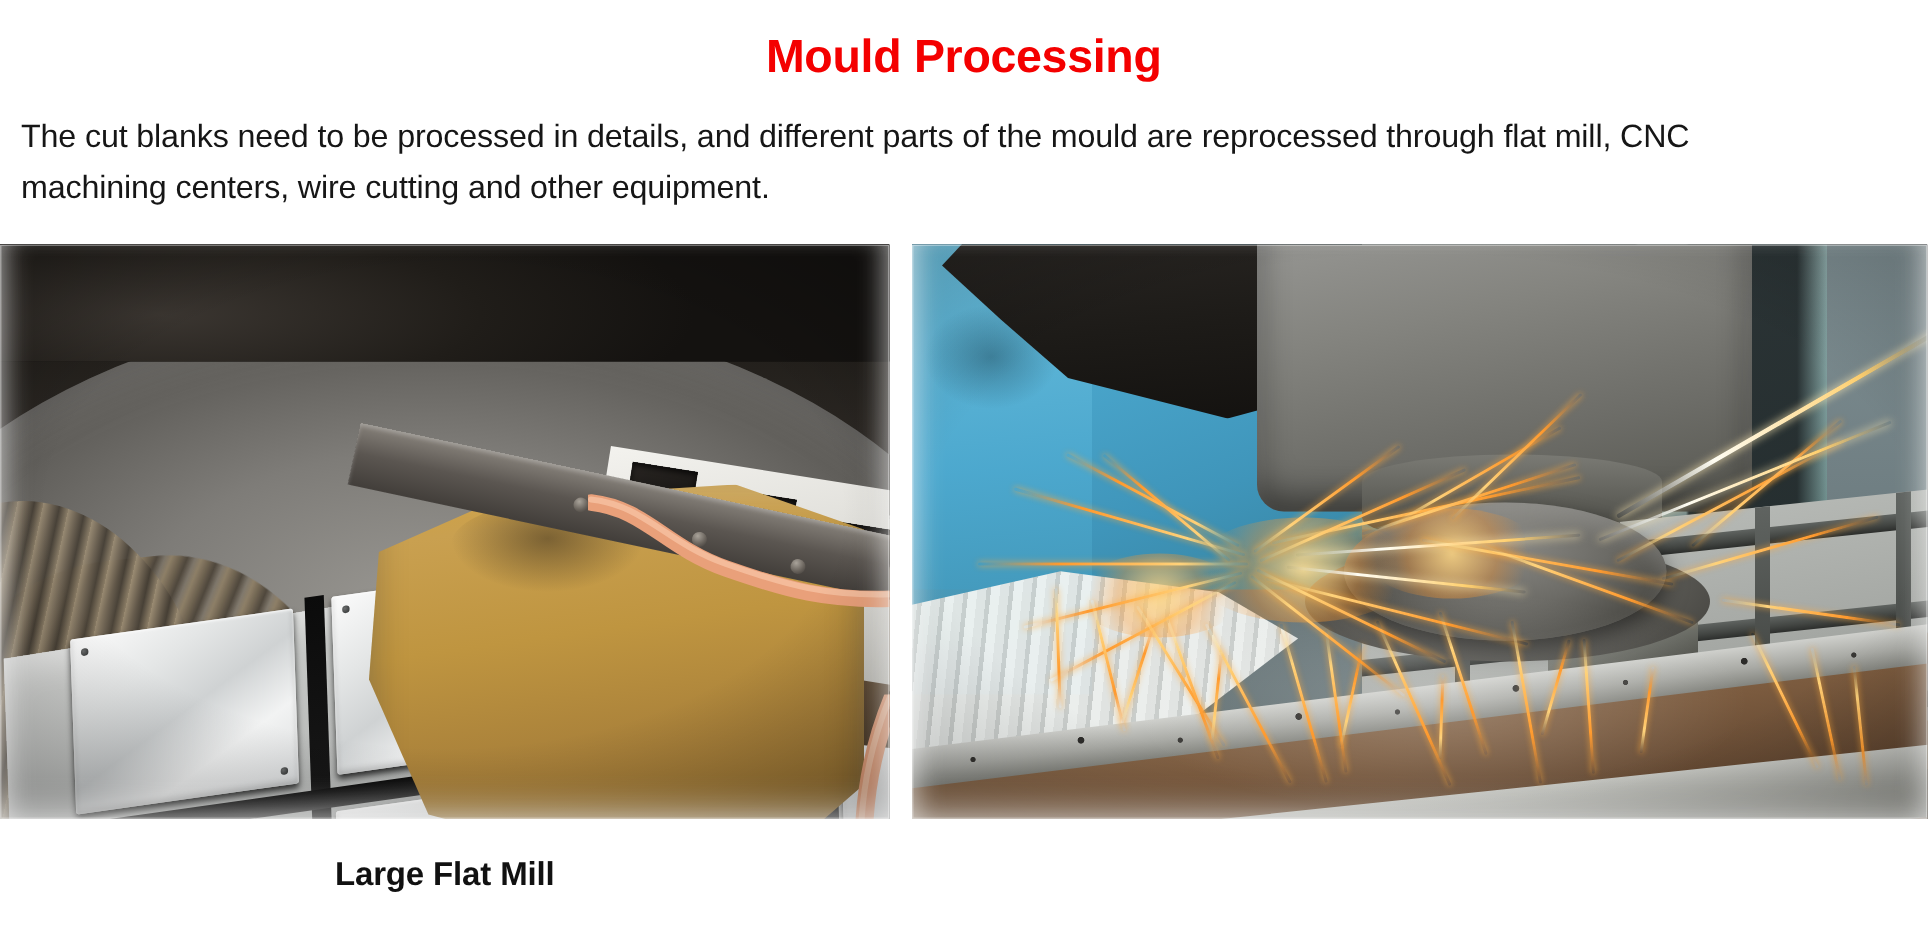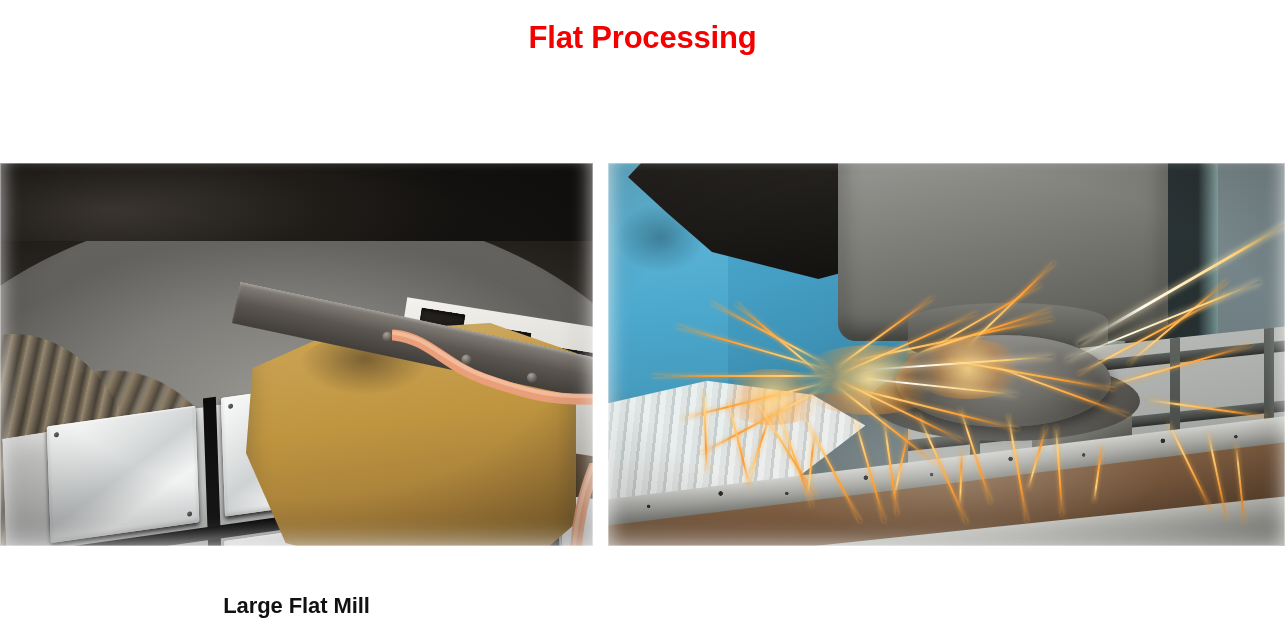--- a/index.html
+++ b/index.html
@@ -377,41 +377,41 @@
 
   
   .captions {
     position: absolute;
     top: 546px;
     left: 0;
     width: 1285px;
     height: 73px;
     display: flex;
     gap: 15px;
-    align-items: flex-end;
   }
   .caption {
     display: flex;
     align-items: center;
     justify-content: center;
     font-size: 22px;
     font-weight: bold;
     color: #111111;
     letter-spacing: -0.1px;
   }
   .caption.left  { width: 593px; }
   .caption.right { width: 677px; }
 </style>
 </head>
 <body>
 
 <div class="page">
 
-  <div class="page-title">Flat Processing</div>
-
+  <div class="page-title">Mould Processing</div>
+
+  <div class="intro">The cut blanks need to be processed in details, and different parts of the mould are reprocessed through flat mill, CNC machining centers, wire cutting and other equipment.</div>
 
   <div class="figures">
 
     <div class="figure left">
       <div class="photo">
         <div class="layer l-bg"></div>
         <div class="layer l-table"></div>
         <div class="layer l-topdark"></div>
         <div class="layer l-ribs"></div>
         <div class="layer l-ribs2"></div>

